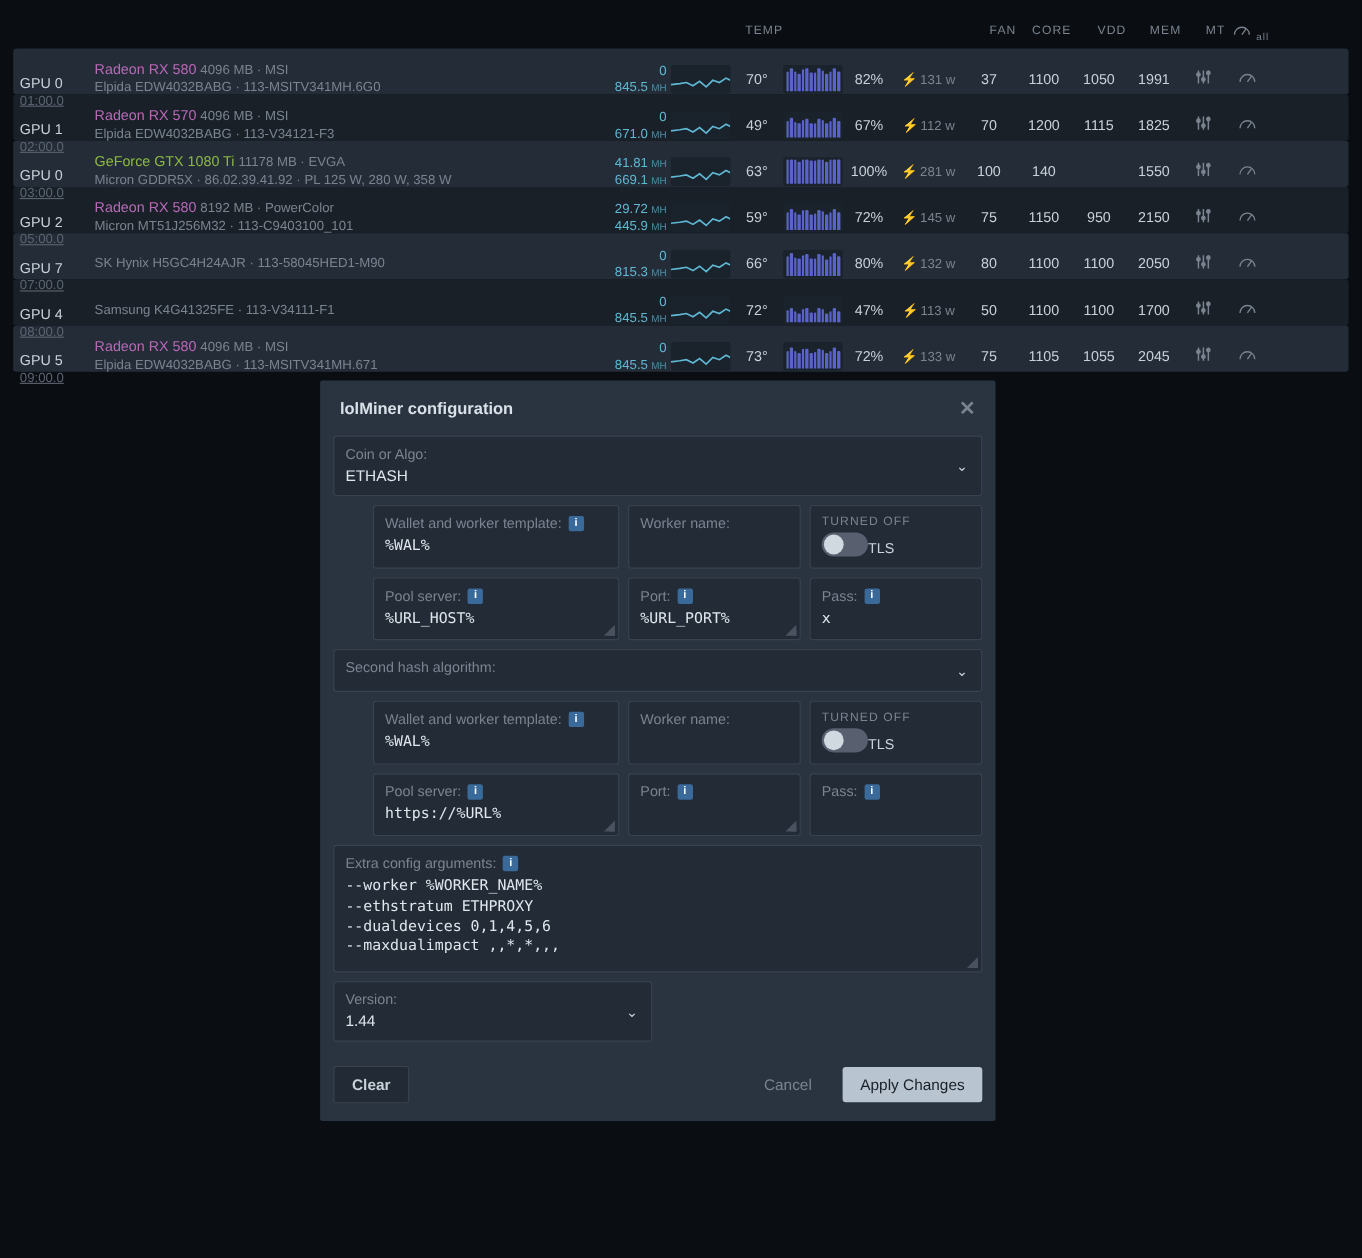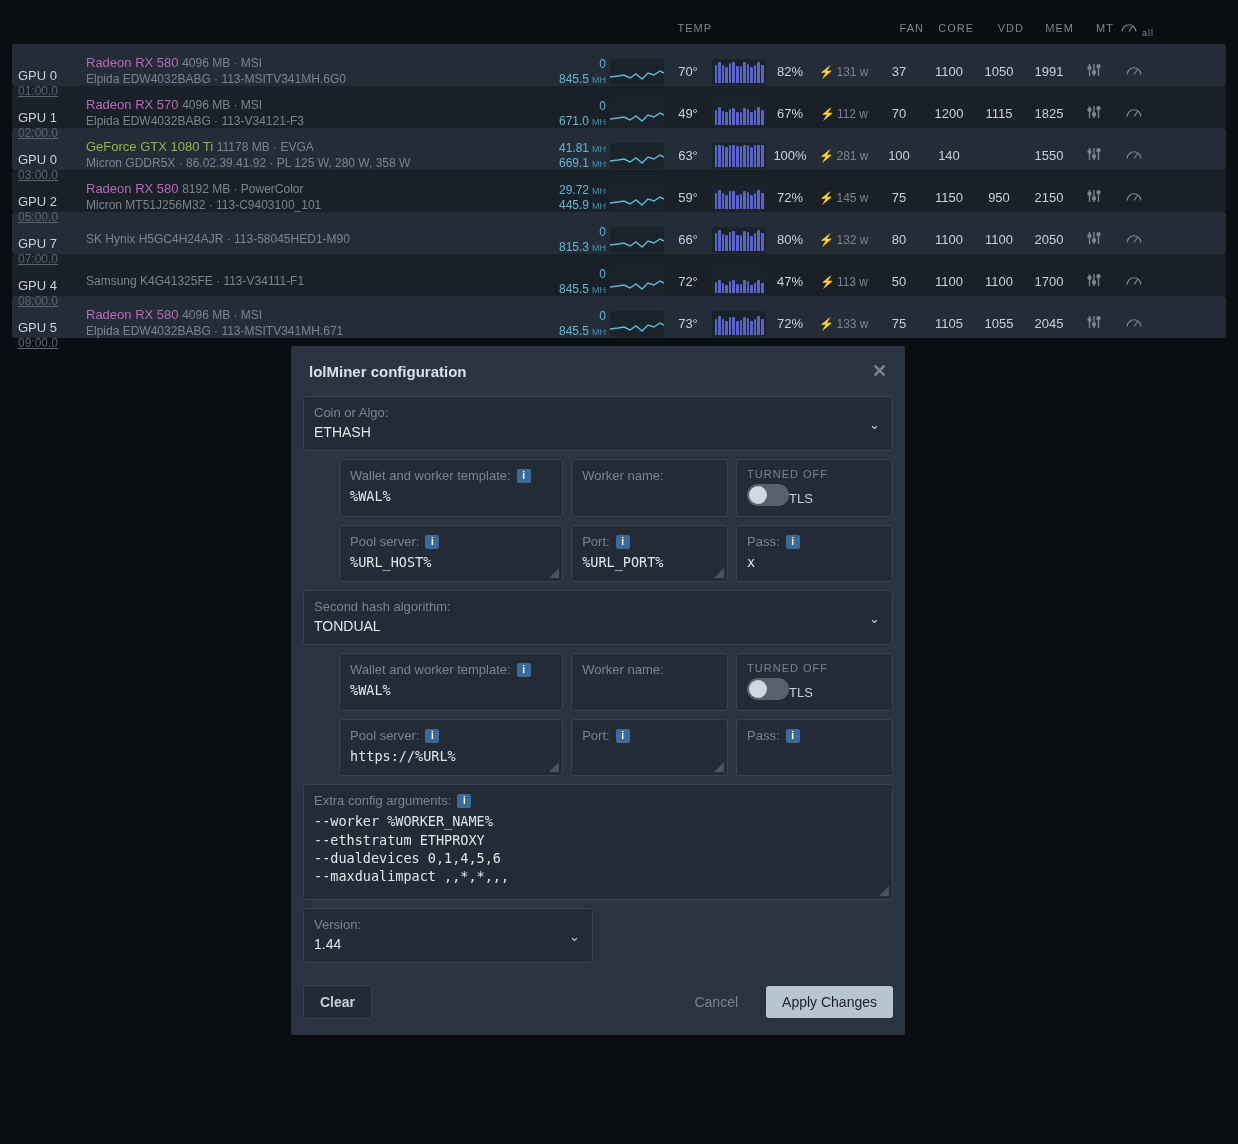--- a/index.html
+++ b/index.html
@@ -656,21 +656,20 @@
         <div class="field-label">
             <span>Pass:</span>
             <span class="info-badge">i</span>
           </div>
         <div class="field-value mono">x</div>
       </div>
     </div>
 
     <div class="field-group">
       <div class="field-label">Second hash algorithm:</div>
-      <div class="field-value">TONDUAL</div>
       <span class="select-chevron">⌄</span>
     </div>
 
     <div class="row3">
       <div class="field-group">
         <div class="field-label">
             <span>Wallet and worker template:</span>
             <span class="info-badge">i</span>
           </div>
         <div class="field-value mono">%WAL%</div>

